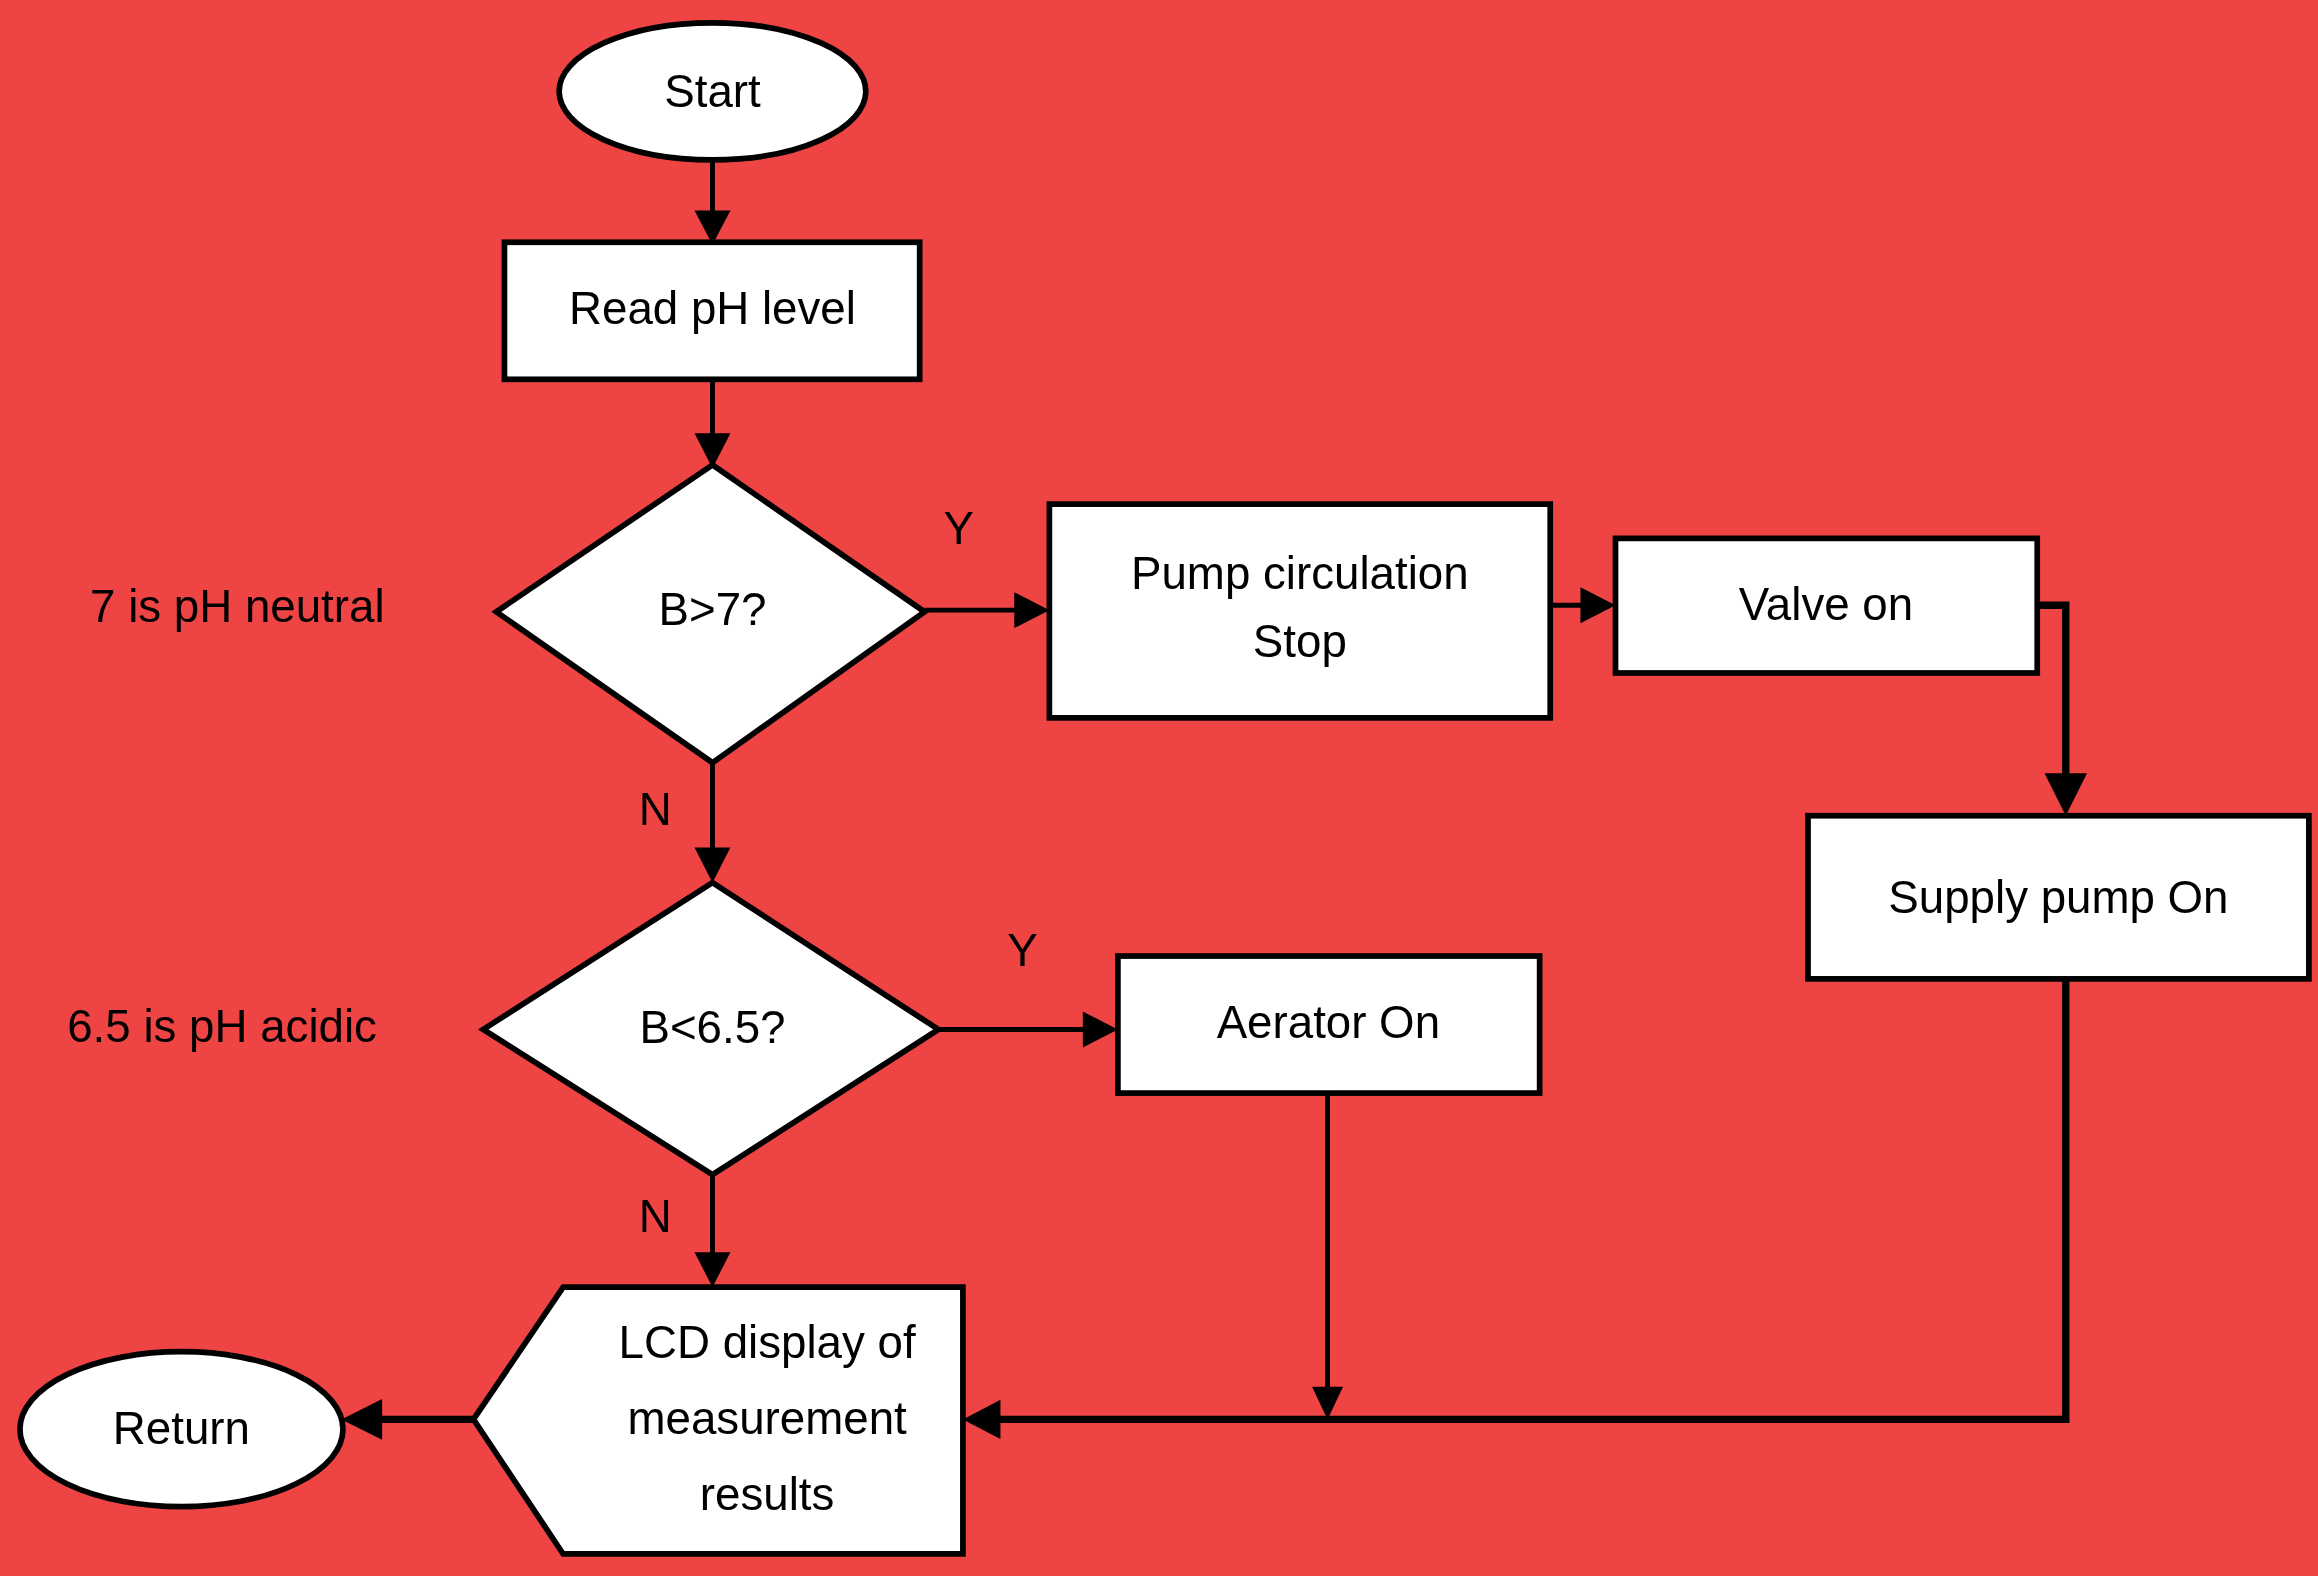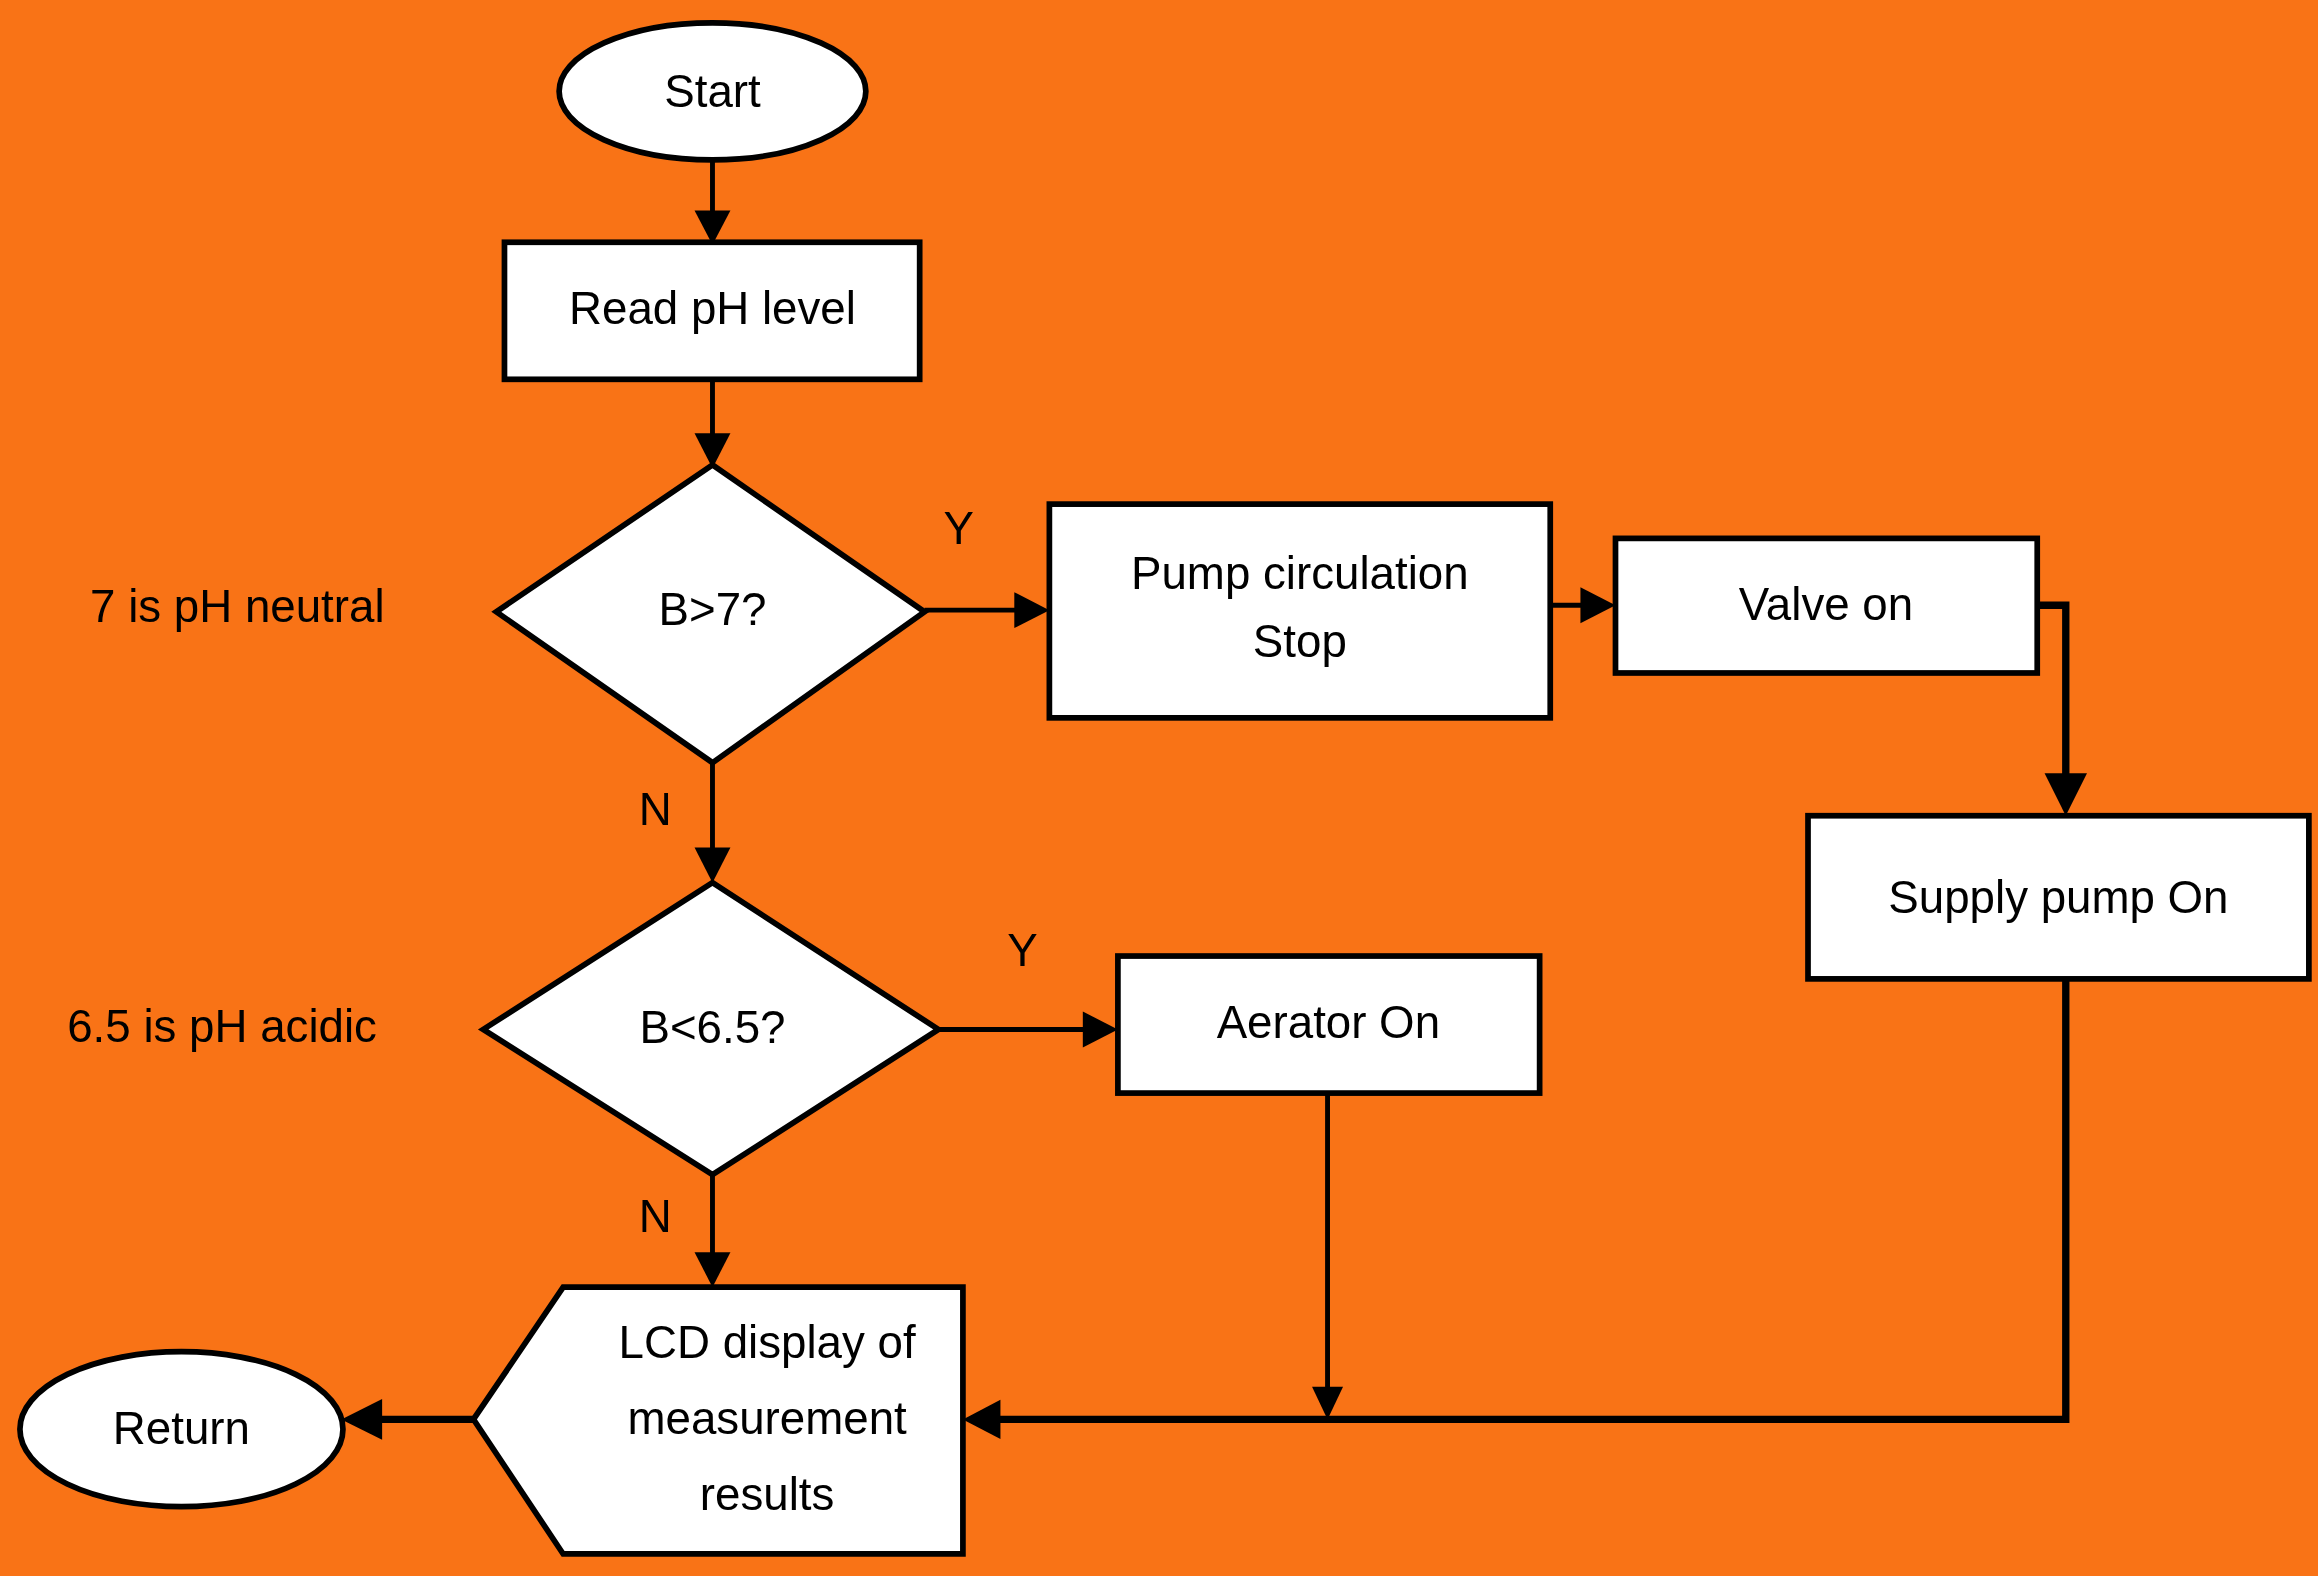--- a/index.html
+++ b/index.html
@@ -10,21 +10,21 @@
   body {
     width: 2319px;
     height: 1576px;
     font-family: "Liberation Sans", sans-serif;
     overflow: hidden;
   }
   #flowchart-root {
     position: relative;
     width: 2319px;
     height: 1576px;
-    background: #f97316;
+    background: #ef4444;
   }
   svg.chart-canvas {
     position: absolute;
     top: 0;
     left: 0;
     width: 2319px;
     height: 1576px;
     display: block;
   }
   .shape-outline {

